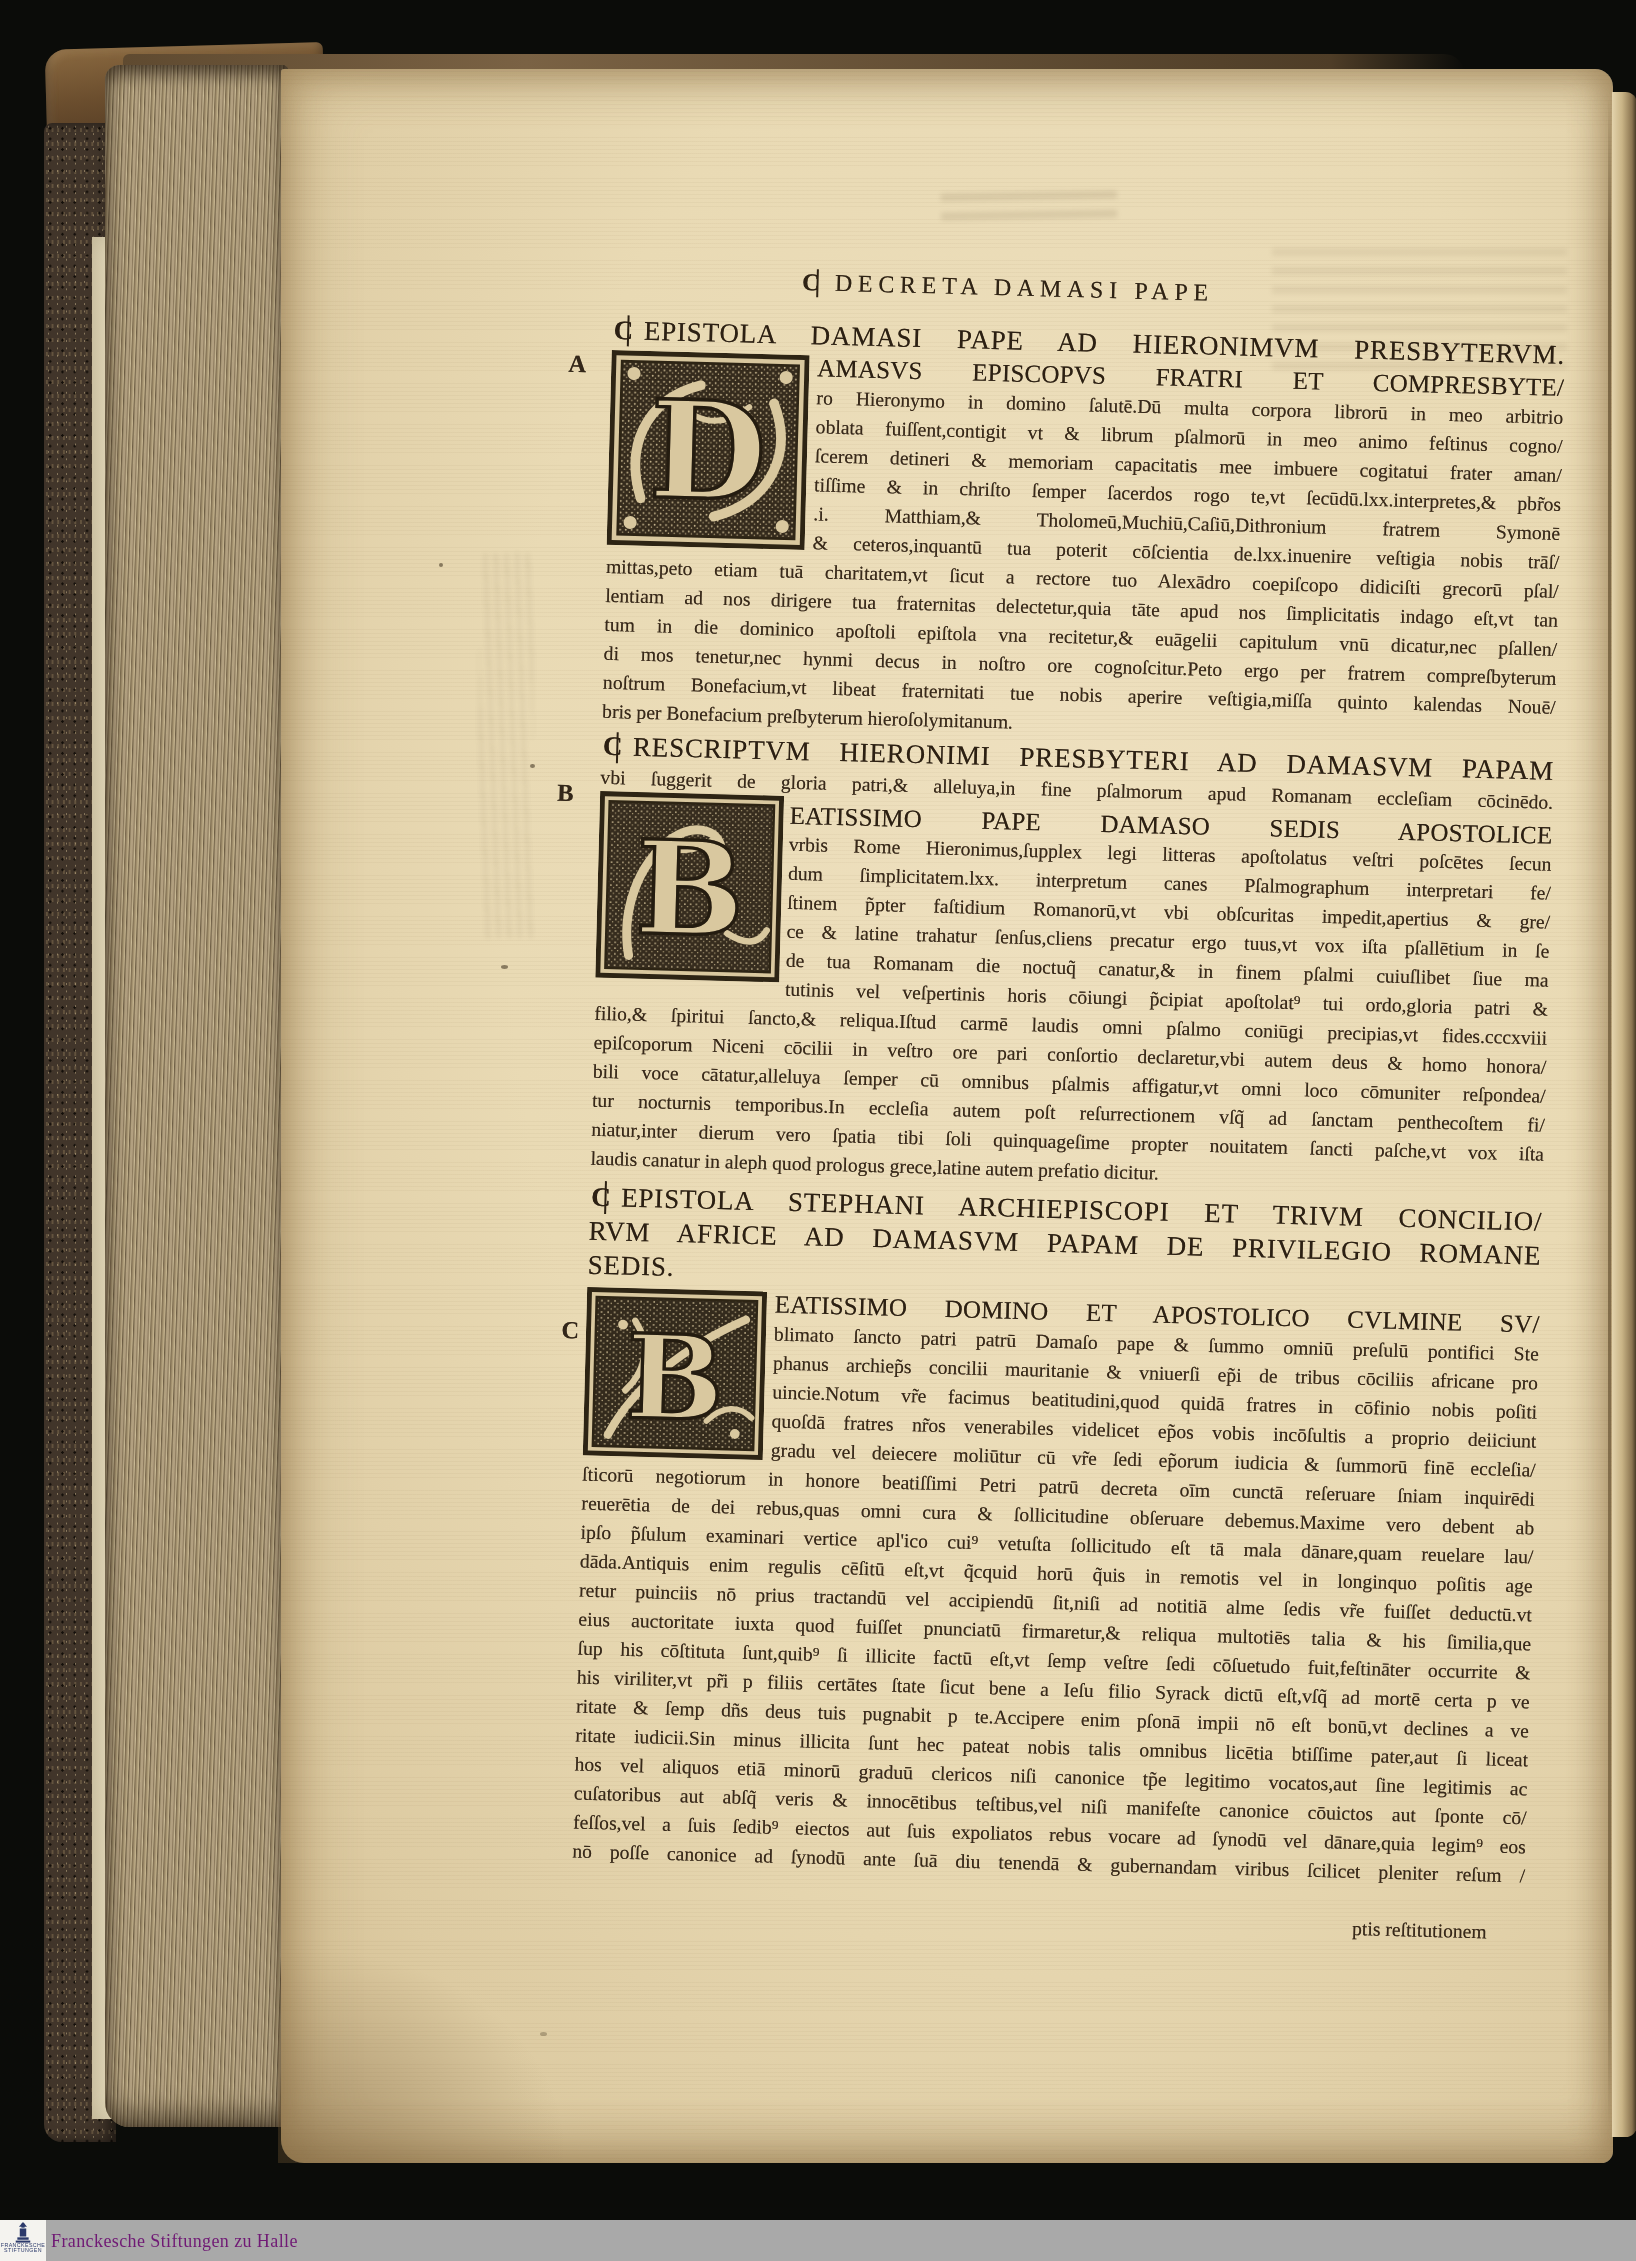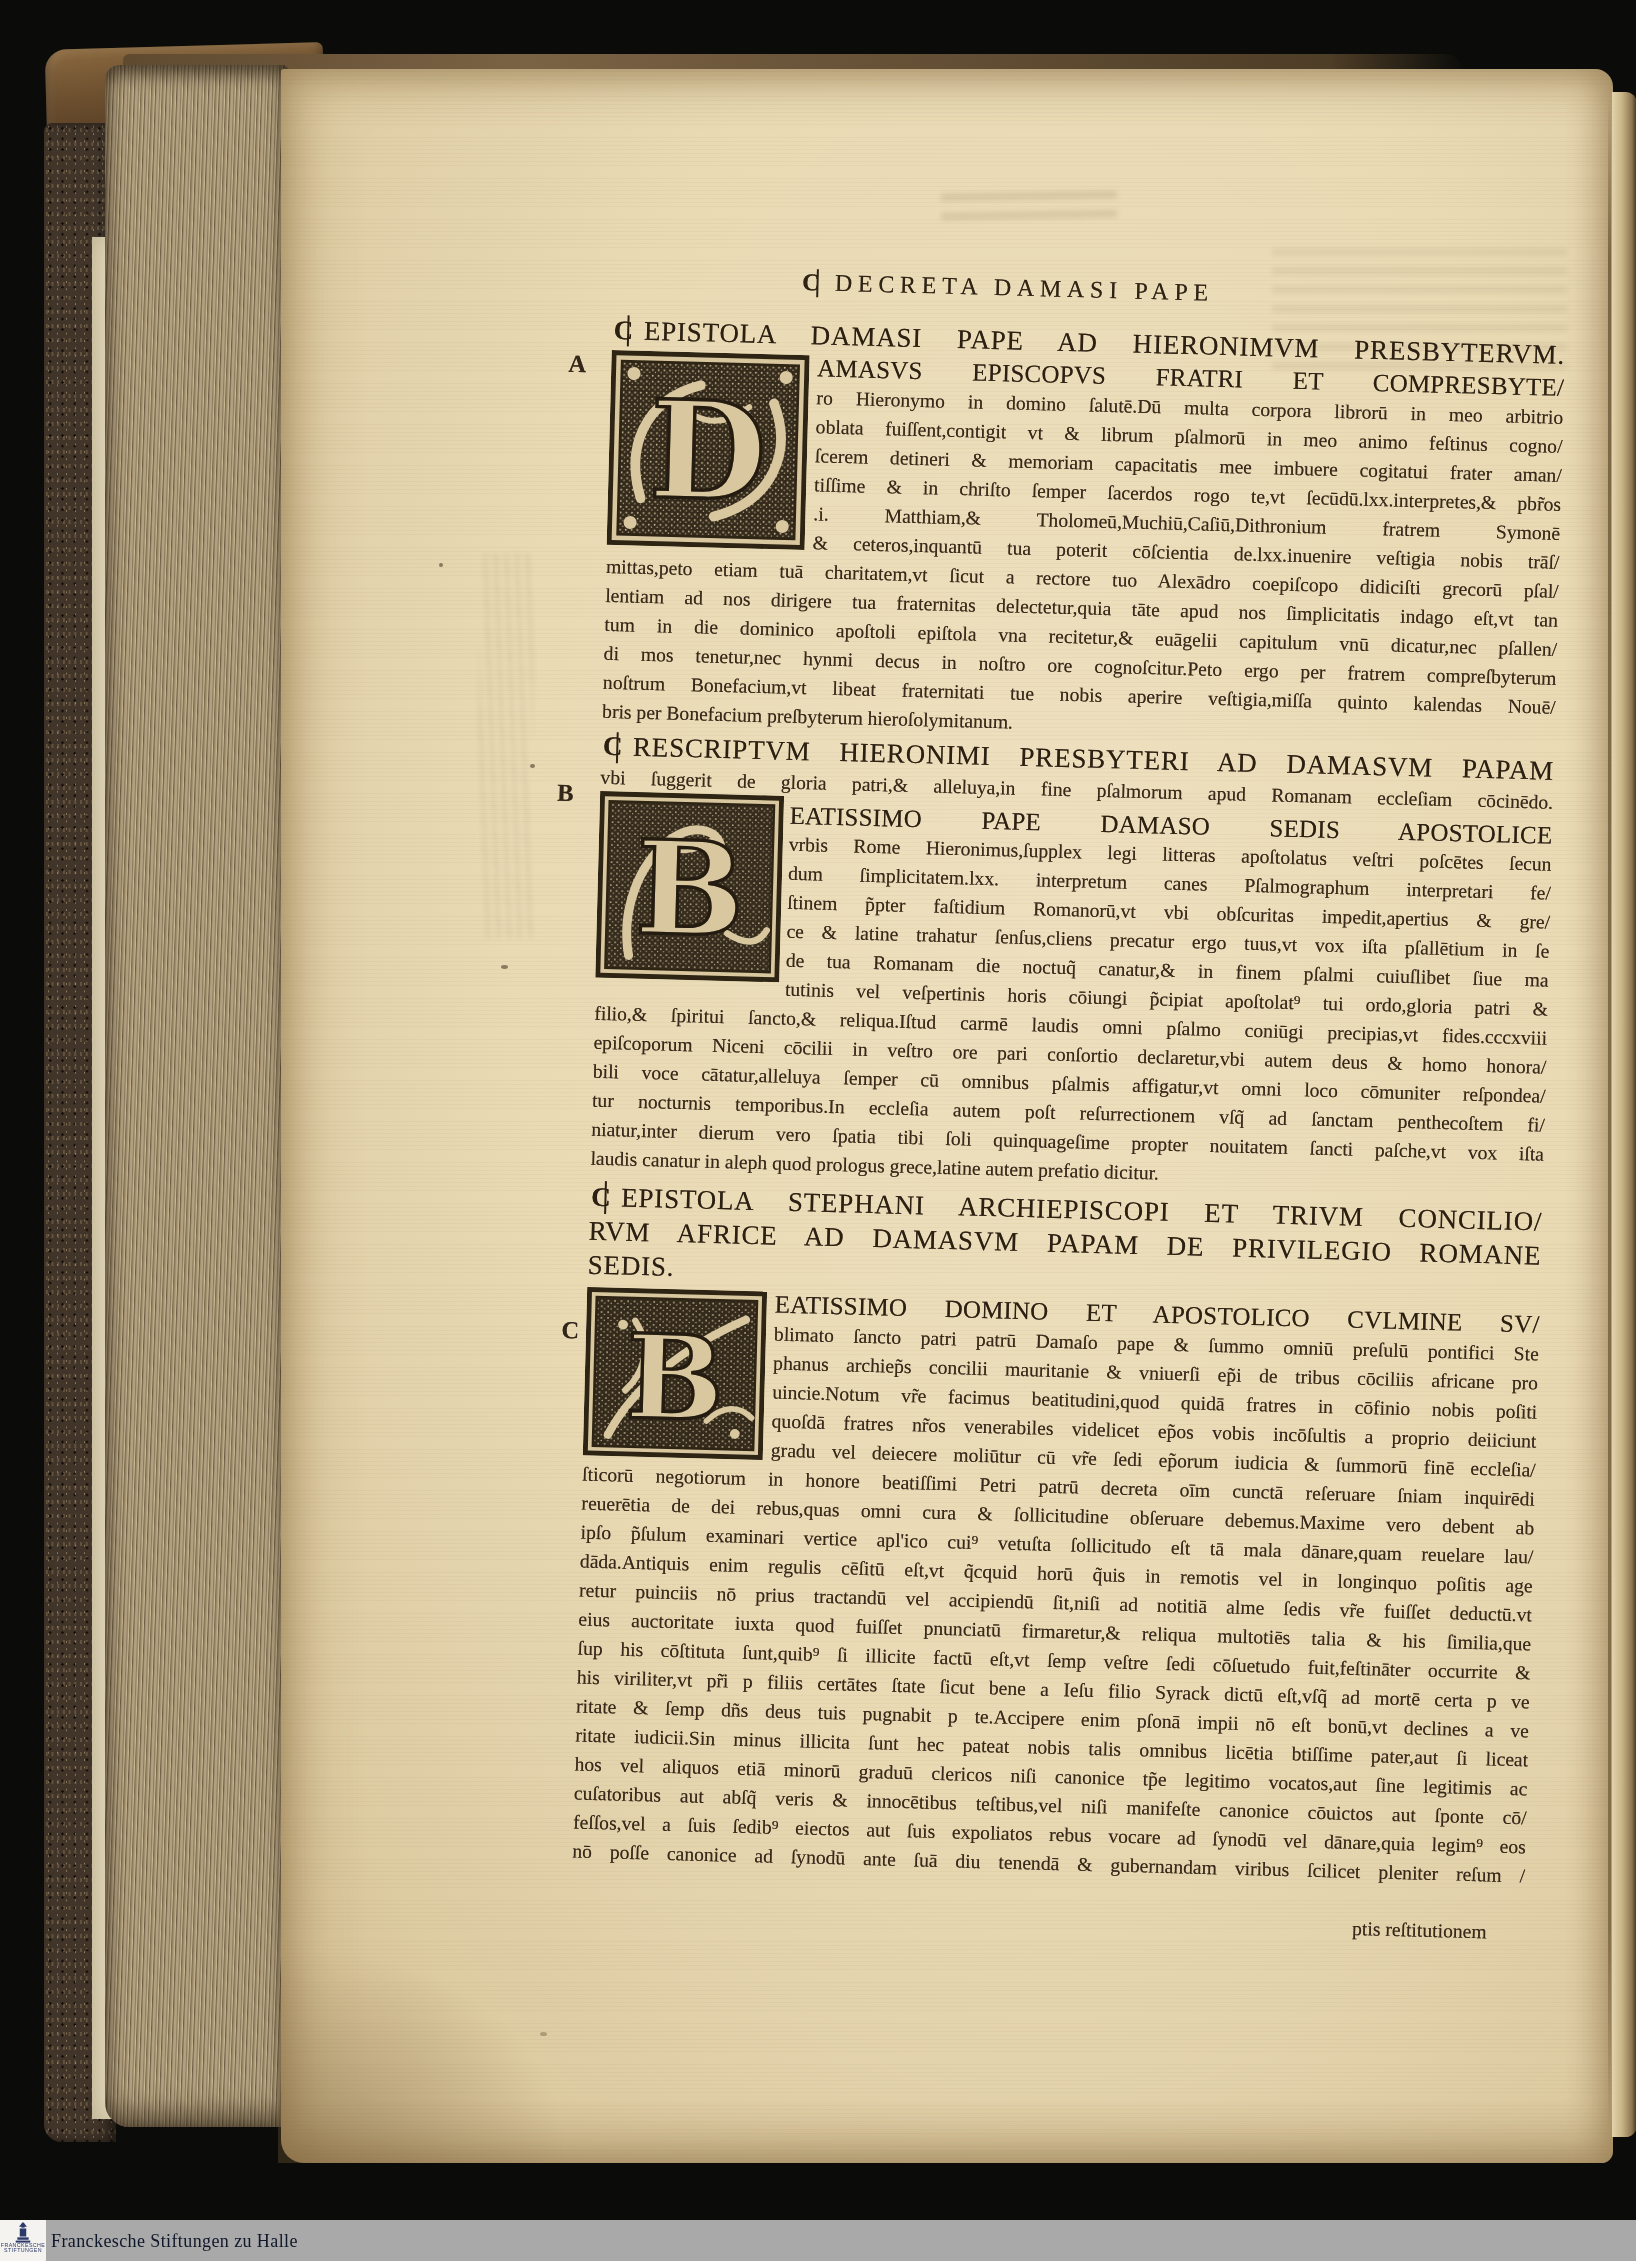--- a/index.html
+++ b/index.html
@@ -123,21 +123,21 @@
   }
   .logo-box{
     position:absolute;left:0;top:0;width:46px;height:42px;background:#f4f3ef;
     display:flex;flex-direction:column;align-items:center;justify-content:flex-start;
   }
   .logo-glyph{margin-top:1.6px;}
   .logo-text{font-family:"Liberation Sans",sans-serif;font-size:5.3px;letter-spacing:0.4px;
     color:#2c3a6b;line-height:5.7px;text-align:center;white-space:nowrap;}
   .bar-label{
     position:absolute;left:51px;top:0;height:42px;line-height:42px;
-    color:#0f172a;font-size:18px;letter-spacing:0.4px;font-family:"Liberation Serif",serif;
+    color:#701a75;font-size:18px;letter-spacing:0.4px;font-family:"Liberation Serif",serif;
   }
 </style>
 </head>
 <body>
 
 <div class="cover-corner"></div>
 <div class="cover-strip"></div>
 <div class="endpaper"></div>
 <div class="top-rim"></div>
 <div class="leaf-stack"></div>

